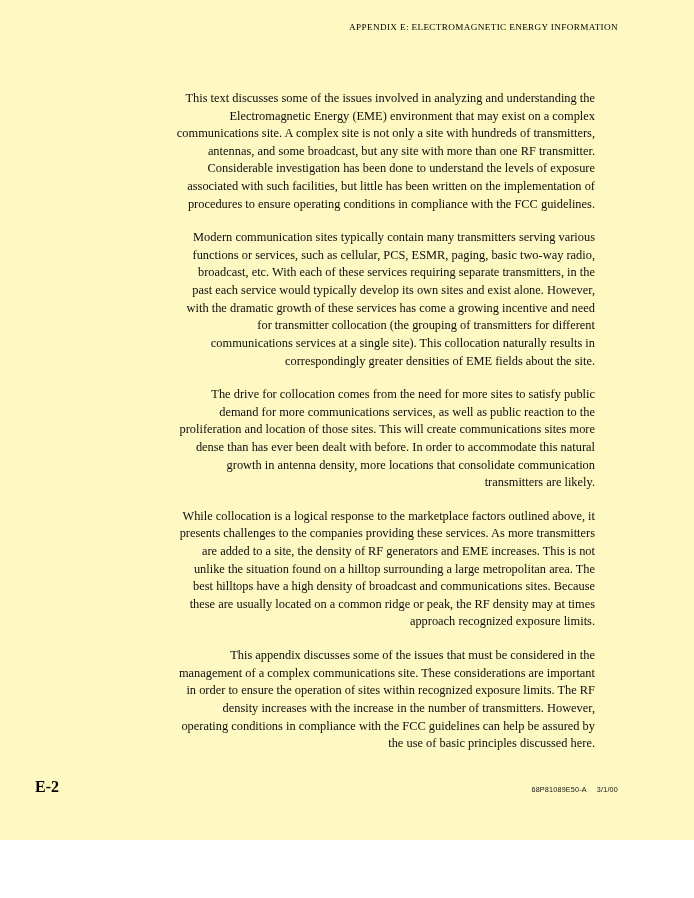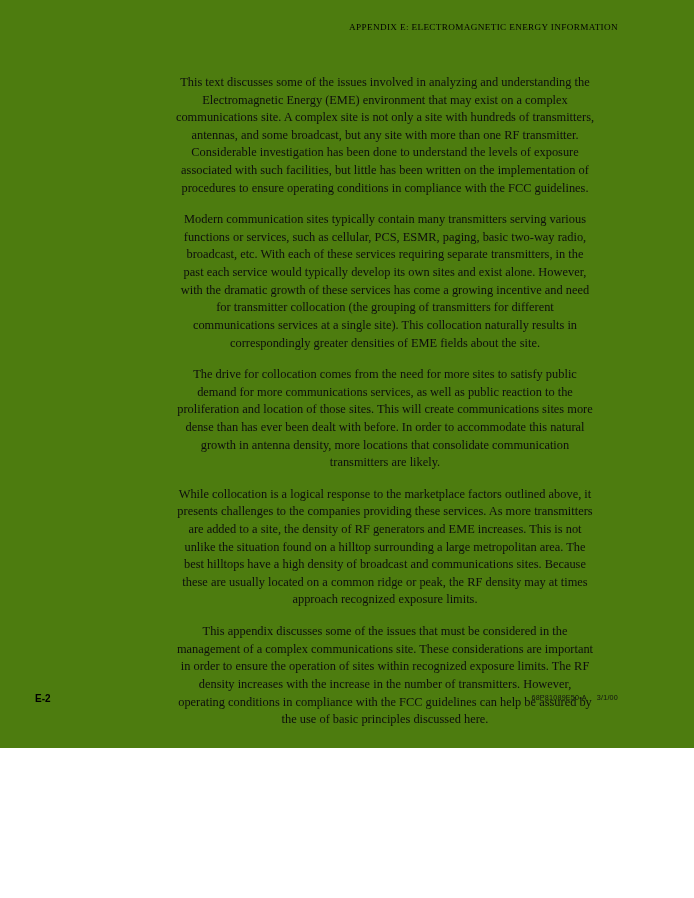--- a/index.html
+++ b/index.html
@@ -7,22 +7,22 @@
     padding: 0;
     background: #ffffff;
   }
   body {
     font-family: "Liberation Serif", serif;
     color: #000000;
   }
   .page {
     position: relative;
     width: 694px;
-    height: 748px;
-    background: #4d7c0f;
+    height: 840px;
+    background: #fef9c3;
     overflow: hidden;
     box-sizing: border-box;
   }
   .header {
     position: absolute;
     top: 22px;
     right: 76px;
     font-family: "Liberation Serif", serif;
     font-size: 9.2px;
     letter-spacing: 0.35px;
@@ -30,36 +30,36 @@
     text-transform: uppercase;
     white-space: nowrap;
   }
   .content {
     position: absolute;
     top: 74px;
     left: 175px;
     width: 420px;
   }
   p.para {
-    margin: 0 0 14px 0;
+    margin: 16px 0 14px 0;
     font-size: 12.4px;
     line-height: 1.42;
-    text-align: center;
+    text-align: right;
     color: #0d0d0d;
   }
   p.para:last-child {
     margin-bottom: 0;
   }
   .footer-page {
     position: absolute;
     left: 35px;
     bottom: 44px;
-    font-family: Liberation Sans, sans-serif;
+    font-family: Liberation Serif, serif;
     font-weight: bold;
-    font-size: 10px;
+    font-size: 16px;
     color: #000000;
   }
   .footer-code {
     position: absolute;
     right: 76px;
     bottom: 46px;
     font-family: "Liberation Sans", sans-serif;
     font-size: 7.2px;
     color: #111111;
     letter-spacing: 0.2px;

